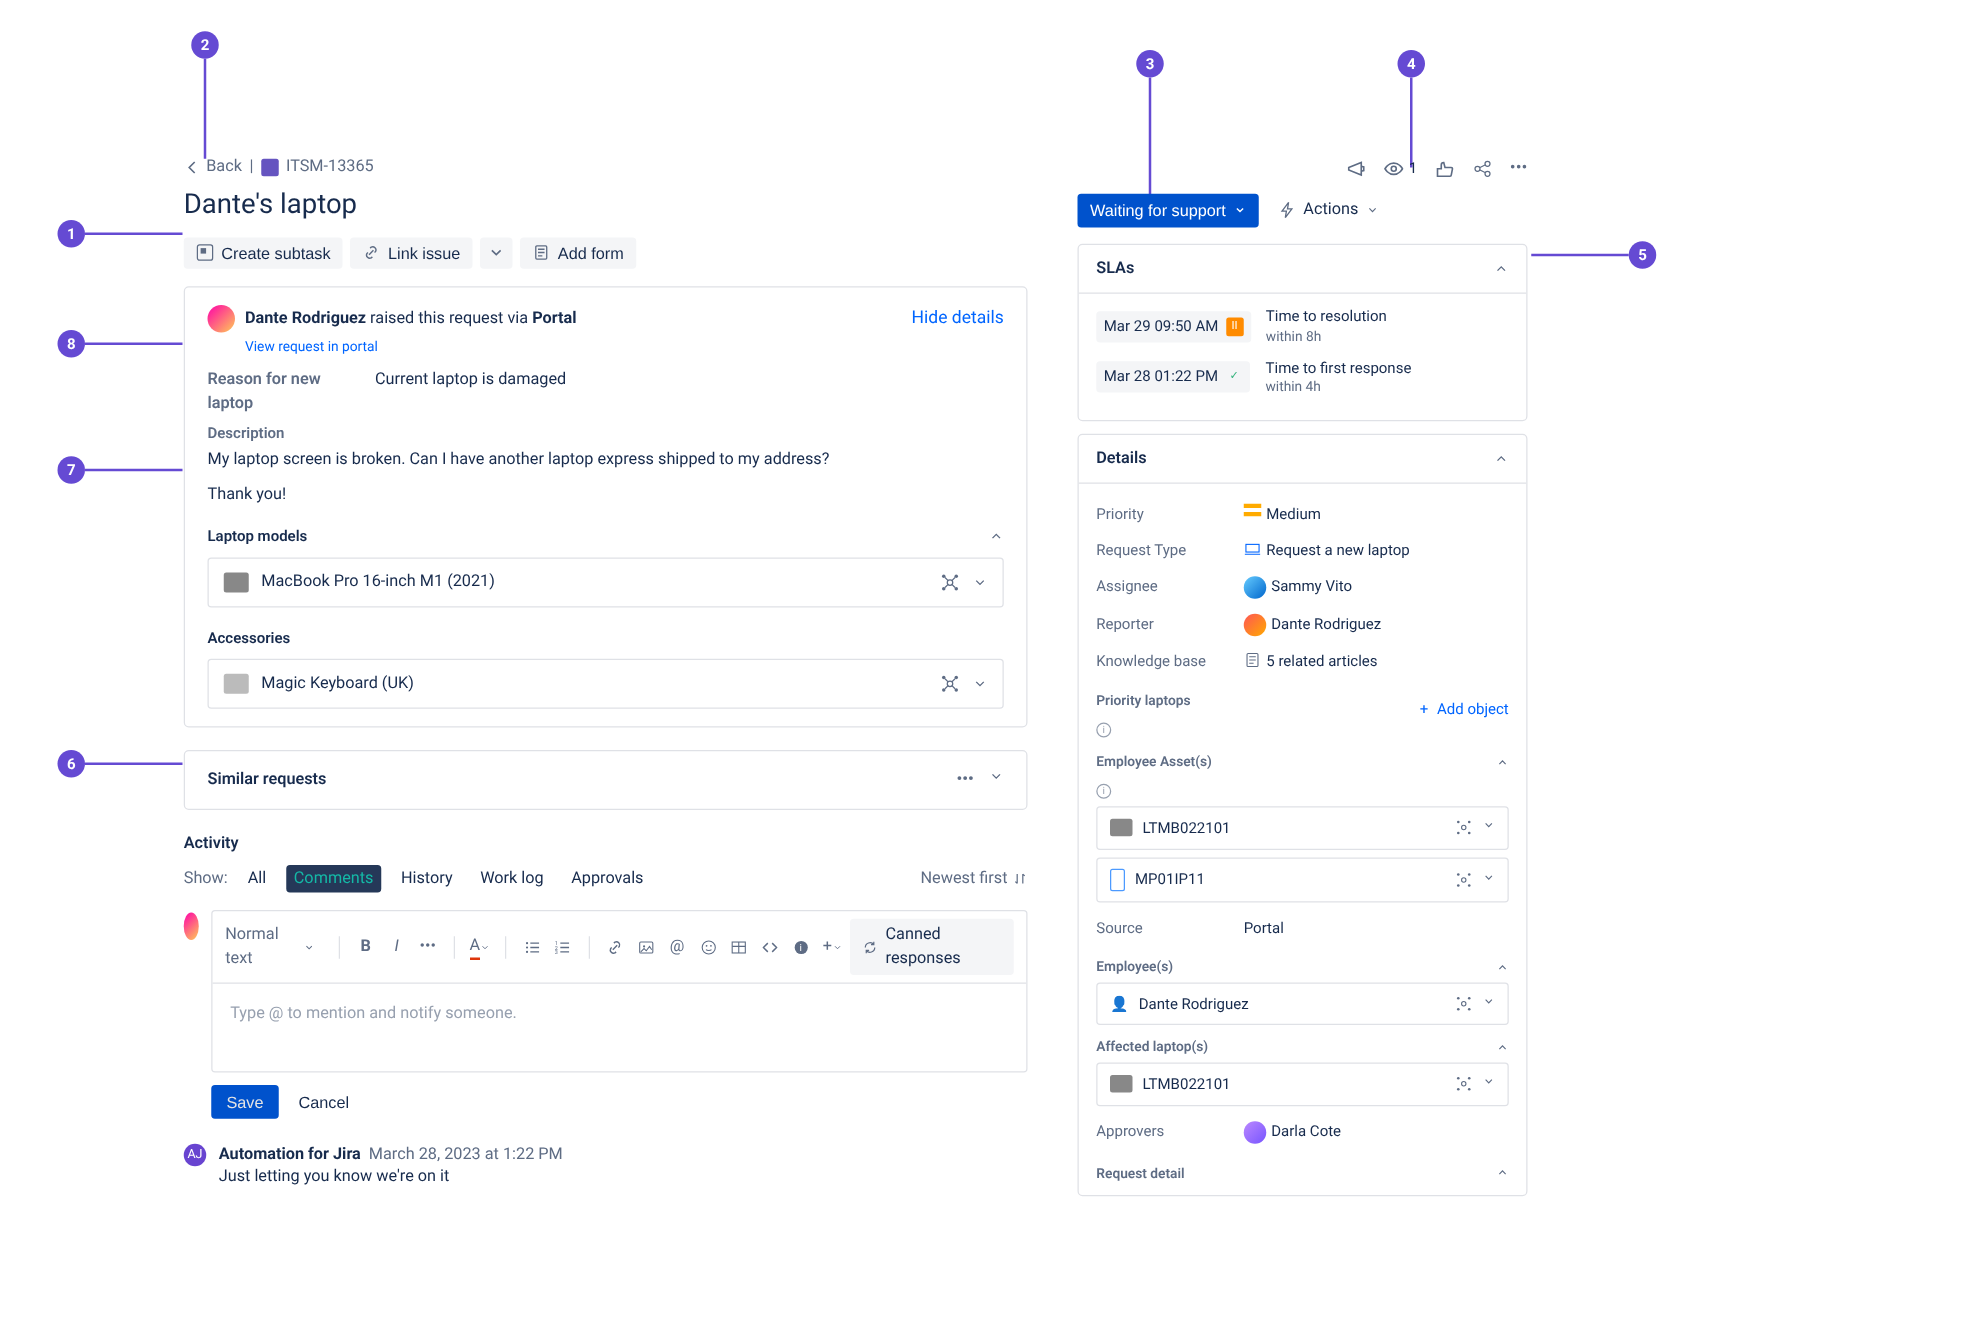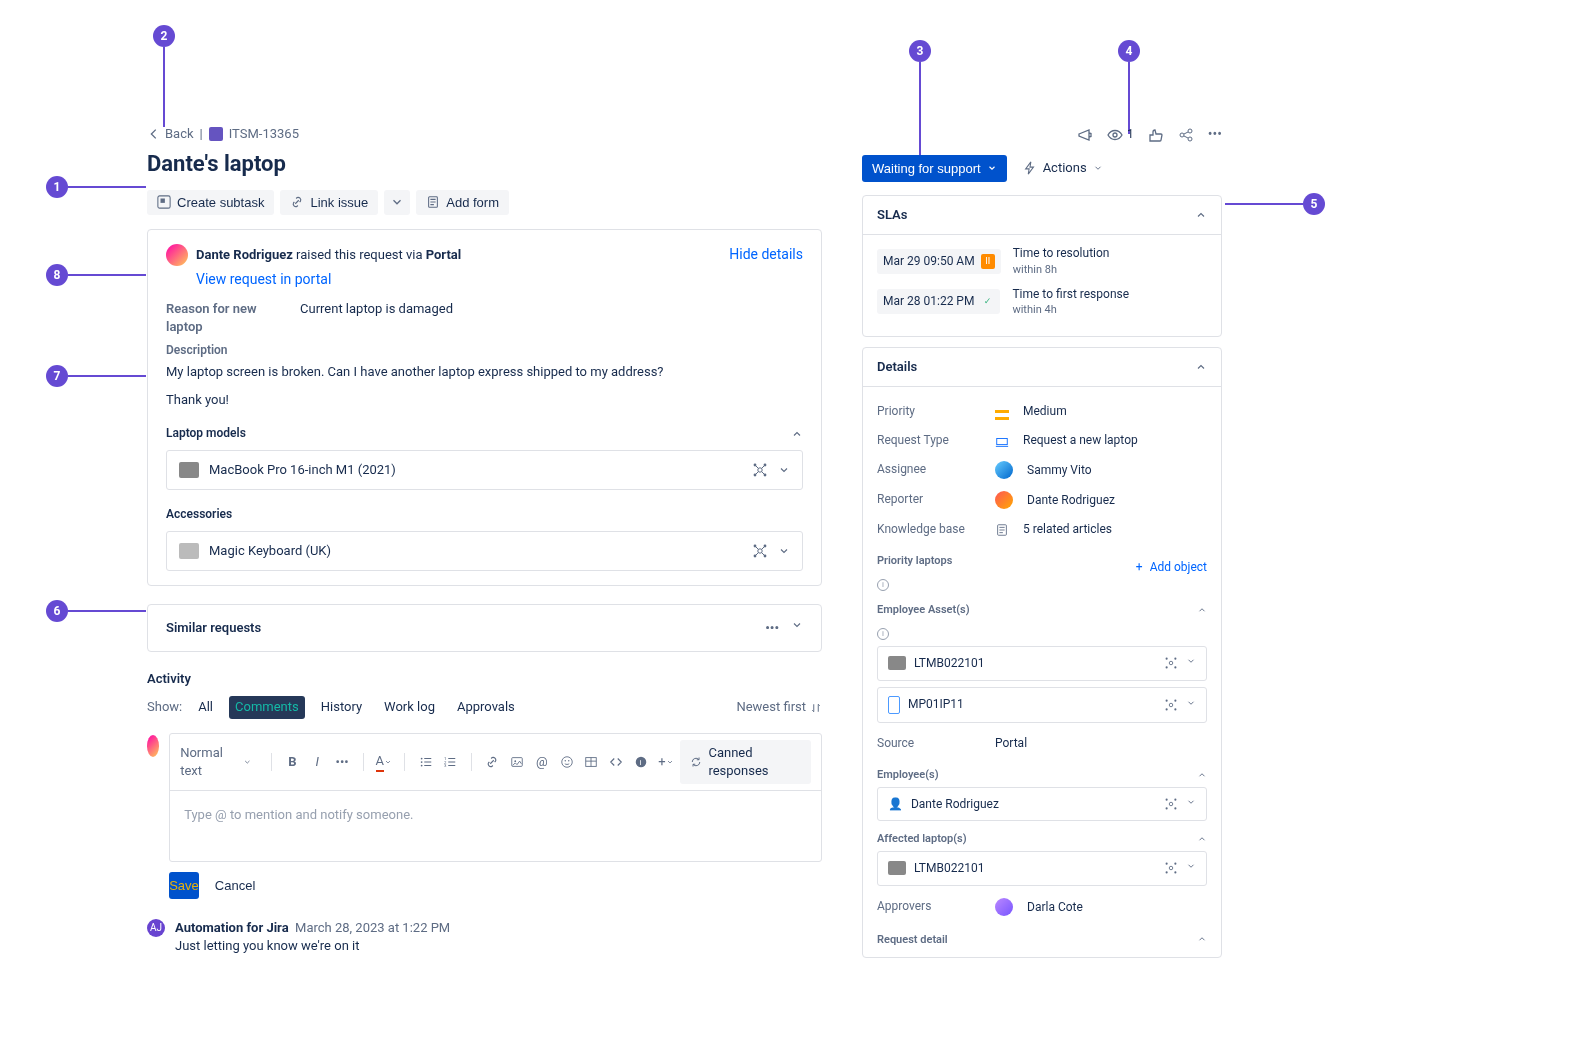--- a/index.html
+++ b/index.html
@@ -13,35 +13,35 @@
   .app{position:absolute;left:147px;top:125px;right:40px;width:1080px}
   .left{width:675px;float:left}
   .right{position:absolute;left:715px;top:0;width:360px}
 
   
   .crumb{display:flex;align-items:center;gap:6px;color:var(--muted);font-size:13px}
   .crumb .back{display:flex;align-items:center;gap:4px;cursor:pointer}
   .crumb .pipe{color:var(--muted)}
   .crumb .proj{display:flex;align-items:center;gap:6px}
   .proj .pic{width:14px;height:14px;background:#6554C0;border-radius:2px;display:inline-block}
-  .title{font-size:22px;font-weight:700;margin:6px 0 10px;color:#172B4D}
+  .title{font-size:22px;font-weight:400;margin:6px 0 10px;color:#172B4D}
   .toolbar{display:flex;gap:6px;margin-bottom:14px}
   .btn{display:inline-flex;align-items:center;gap:6px;background:var(--chip);border:none;border-radius:3px;padding:5px 10px;color:var(--ink);font-size:13px;cursor:pointer}
   .btn.caret{padding:5px 6px}
   .ic{width:14px;height:14px;flex:0 0 14px}
 
   
   .card{border:1px solid var(--border);border-radius:4px;padding:14px 18px;background:#fff}
   .req-head{display:flex;align-items:center;justify-content:space-between}
   .req-user{display:flex;align-items:center;gap:8px;font-size:13px}
   .avatar{width:22px;height:22px;border-radius:50%;background:linear-gradient(135deg,#f0a,#fc5);display:inline-block}
   .avatar.sm{width:18px;height:18px}
   .avatar.af{background:#6844d0;color:#fff;font-size:10px;display:flex;align-items:center;justify-content:center}
   .link{color:var(--blue-bright);cursor:pointer}
-  .plink{font-size:14px;color:var(--blue-bright);margin:4px 0 10px 30px;display:block;cursor:pointer}
+  .plink{font-size:11px;color:var(--blue-bright);margin:4px 0 10px 30px;display:block;cursor:pointer}
 
   .kv{display:flex;gap:24px;font-size:13px;margin:6px 0}
   .kv .k{color:var(--muted);font-weight:600;width:110px}
   .desc-lbl{color:var(--muted);font-weight:600;font-size:12px;margin-top:6px;display:block}
   .desc-body{font-size:13px;margin:4px 0}
   .sec-head{display:flex;justify-content:space-between;align-items:center;font-size:12px;font-weight:600;color:var(--ink);margin:16px 0 8px}
   .sec-head .chev{color:var(--muted);cursor:pointer}
   .asset{border:1px solid var(--border);border-radius:3px;display:flex;align-items:center;justify-content:space-between;padding:10px 12px;font-size:13px}
   .asset .l{display:flex;align-items:center;gap:10px}
   .asset .thumb{width:20px;height:16px;background:#888;border-radius:2px;display:inline-block}
@@ -65,21 +65,21 @@
   .mode .m.active{color:var(--blue-bright);border-bottom:2px solid var(--blue-bright);padding-bottom:2px}
   .editor{border:1px solid var(--border);border-radius:3px}
   .ed-toolbar{display:flex;align-items:center;gap:4px;padding:6px 10px;border-bottom:1px solid var(--border);color:var(--muted);font-size:13px}
   .ed-toolbar .sel{display:flex;align-items:center;gap:4px;margin-right:10px;cursor:pointer}
   .ed-toolbar .ib{width:24px;height:24px;display:flex;align-items:center;justify-content:center;cursor:pointer;border-radius:3px}
   .ed-toolbar .sep{width:1px;height:18px;background:var(--border);margin:0 6px}
   .ed-toolbar .canned{margin-left:auto;display:flex;align-items:center;gap:6px;background:var(--chip);padding:4px 10px;border-radius:3px;cursor:pointer;color:var(--ink)}
   .ed-area{min-height:70px;padding:14px}
   .ed-area .ph{color:#97A0AF;font-size:13px}
   .actions{display:flex;gap:10px;margin-top:10px}
-  .primary{background:var(--blue);color:#eab308;border:none;border-radius:3px;padding:6px 0;font-size:13px;cursor:pointer}
+  .primary{background:var(--blue);color:#e5e5e5;border:none;border-radius:3px;padding:6px 12px;font-size:13px;cursor:pointer}
   .ghost{background:transparent;border:none;color:var(--ink);font-size:13px;cursor:pointer}
   .comment{display:flex;gap:10px;margin-top:20px;font-size:13px}
   .comment .meta{color:var(--muted)}
 
   
   .rhead{display:flex;align-items:center;gap:8px;margin-bottom:12px}
   .status{display:flex;align-items:center;gap:6px;background:var(--blue);color:#fff;border:none;border-radius:3px;padding:6px 10px;font-size:13px;cursor:pointer}
   .actions-dd{display:flex;align-items:center;gap:6px;color:var(--ink);cursor:pointer;font-size:13px;padding:6px 8px}
   .ractions{position:absolute;right:0;top:0;display:flex;align-items:center;gap:14px;color:var(--muted)}
   .ractions .ico{cursor:pointer;display:flex;align-items:center;gap:4px}
@@ -90,21 +90,21 @@
   .sla{display:flex;align-items:center;gap:12px;margin-bottom:8px;font-size:12px}
   .sla .stamp{background:var(--chip);border-radius:3px;padding:4px 6px;color:var(--ink);display:flex;align-items:center;gap:6px}
   .sla .stamp .badge{width:14px;height:15px;border-radius:2px;display:inline-flex;align-items:center;justify-content:center;color:#fff;font-size:9px}
   .sla .stamp .badge.pause{background:var(--orange)}
   .sla .stamp .badge.ok{background:transparent;color:var(--green)}
   .sla .info .t{font-size:12px;color:var(--ink)}
   .sla .info .s{font-size:11px;color:var(--muted)}
 
   .drow{display:flex;align-items:center;gap:8px;font-size:12px;padding:6px 0}
   .drow .dk{width:110px;color:var(--muted)}
-  .drow .dv{display:flex;align-items:flex-end;gap:14px}
+  .drow .dv{display:flex;align-items:flex-start;gap:4px}
   .pri-ic{display:inline-block;width:14px;height:10px;background:linear-gradient(#FFAB00 33%,#fff 33% 66%,#FFAB00 66%)}
   .mini-av{width:18px;height:18px;border-radius:50%;background:linear-gradient(135deg,#f55,#fa0)}
   .mini-av.b{background:linear-gradient(135deg,#6cf,#06c)}
   .mini-av.g{background:linear-gradient(135deg,#b8f,#75f)}
   .info-ic{width:12px;height:12px;border:1px solid #97A0AF;border-radius:50%;display:inline-block;color:#97A0AF;font-size:8px;line-height:10px;text-align:center}
   .addobj{color:var(--blue-bright);font-size:12px;display:flex;align-items:center;gap:4px;cursor:pointer}
   .dsub{font-size:11px;color:var(--muted);font-weight:600;margin:10px 0 4px;display:flex;align-items:center;gap:6px}
   .dsub .chev{margin-left:auto;cursor:pointer;color:var(--muted)}
   .row-add{display:flex;justify-content:space-between;align-items:center}
   .dasset{border:1px solid var(--border);border-radius:3px;display:flex;align-items:center;justify-content:space-between;padding:8px 10px;font-size:12px;margin-bottom:6px}

